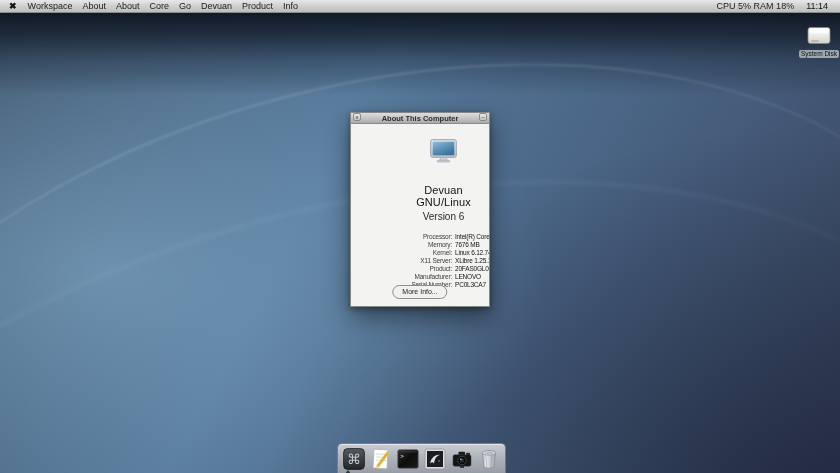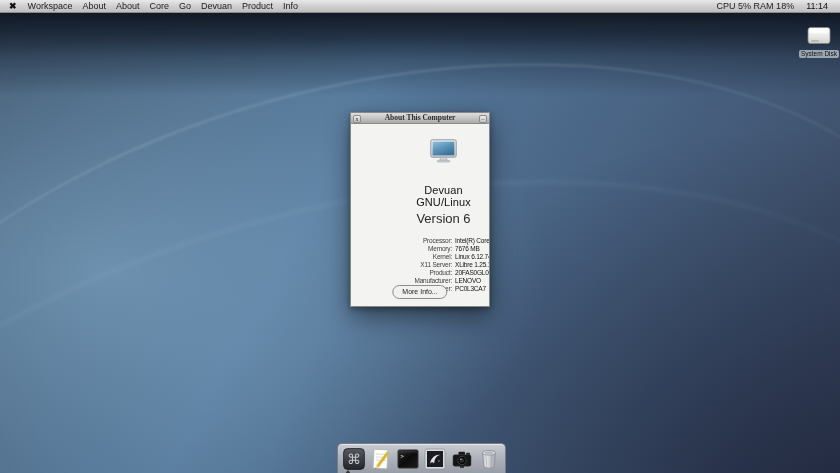--- a/index.html
+++ b/index.html
@@ -52,33 +52,33 @@
   
   .window {
     position:absolute; left:350px; top:112px; width:140px; height:195px; z-index:20;
     background:var(--window-bg,#f3f3f1); border:1px solid #878787;
     box-shadow:0 10px 24px rgba(0,0,0,0.45), 0 2px 6px rgba(0,0,0,0.35);
   }
   .titlebar {
     position:relative; height:11px;
     background:linear-gradient(to bottom,#dedede 0%,#c3c3c3 55%,#a9a9a9 100%);
     border-bottom:1px solid #8b8b8b;
-    display:flex; align-items:flex-end;font-family:Liberation Serif, serif;
+    display:flex; align-items:flex-start;
   }
   .tb-title { flex:1; text-align:center; font-size:7.5px; font-weight:bold; color:#2e2e2e; line-height:11px; }
   .tb-btn {
     width:8px; height:8px; margin:0 2px; flex:0 0 auto;
     background:linear-gradient(to bottom,#ececec,#c2c2c2);
     border:1px solid #8a8a8a; border-radius:2px;
     font-size:6px; line-height:6px; text-align:center; color:#333; cursor:default;
   }
   .win-body { position:relative; height:183px; text-align:center; overflow:hidden;padding-left:47px; }
   .monitor-wrap { margin-top:15px; display:inline-block; }
   .os-name { margin-top:17px; font-size:11px; color:#141414; letter-spacing:0.1px; }
-  .os-version { margin-top:3px; font-size:13px; color:#2a2a2a; }
+  .os-version { margin-top:3px; font-size:10px; color:#2a2a2a; }
   .info { margin-top:11px; }
   .row { display:flex; height:8px; line-height:8px; font-size:6.5px; letter-spacing:-0.2px; }
   .lbl { flex:0 0 54px; text-align:right; color:#3c3c3c; white-space:nowrap; }
   .val { margin-left:3px; text-align:left; color:#121212; white-space:nowrap; }
   .more-info {
     position:absolute; bottom:8px; left:50%; transform:translateX(-50%);
     font-family:"Liberation Sans", sans-serif; font-size:7px; color:#1c1c1c;
     background:#f1f1ef; border:1px solid #8d8d8d; border-radius:7px;
     padding:2px 9px; line-height:8px; cursor:default;
   }

